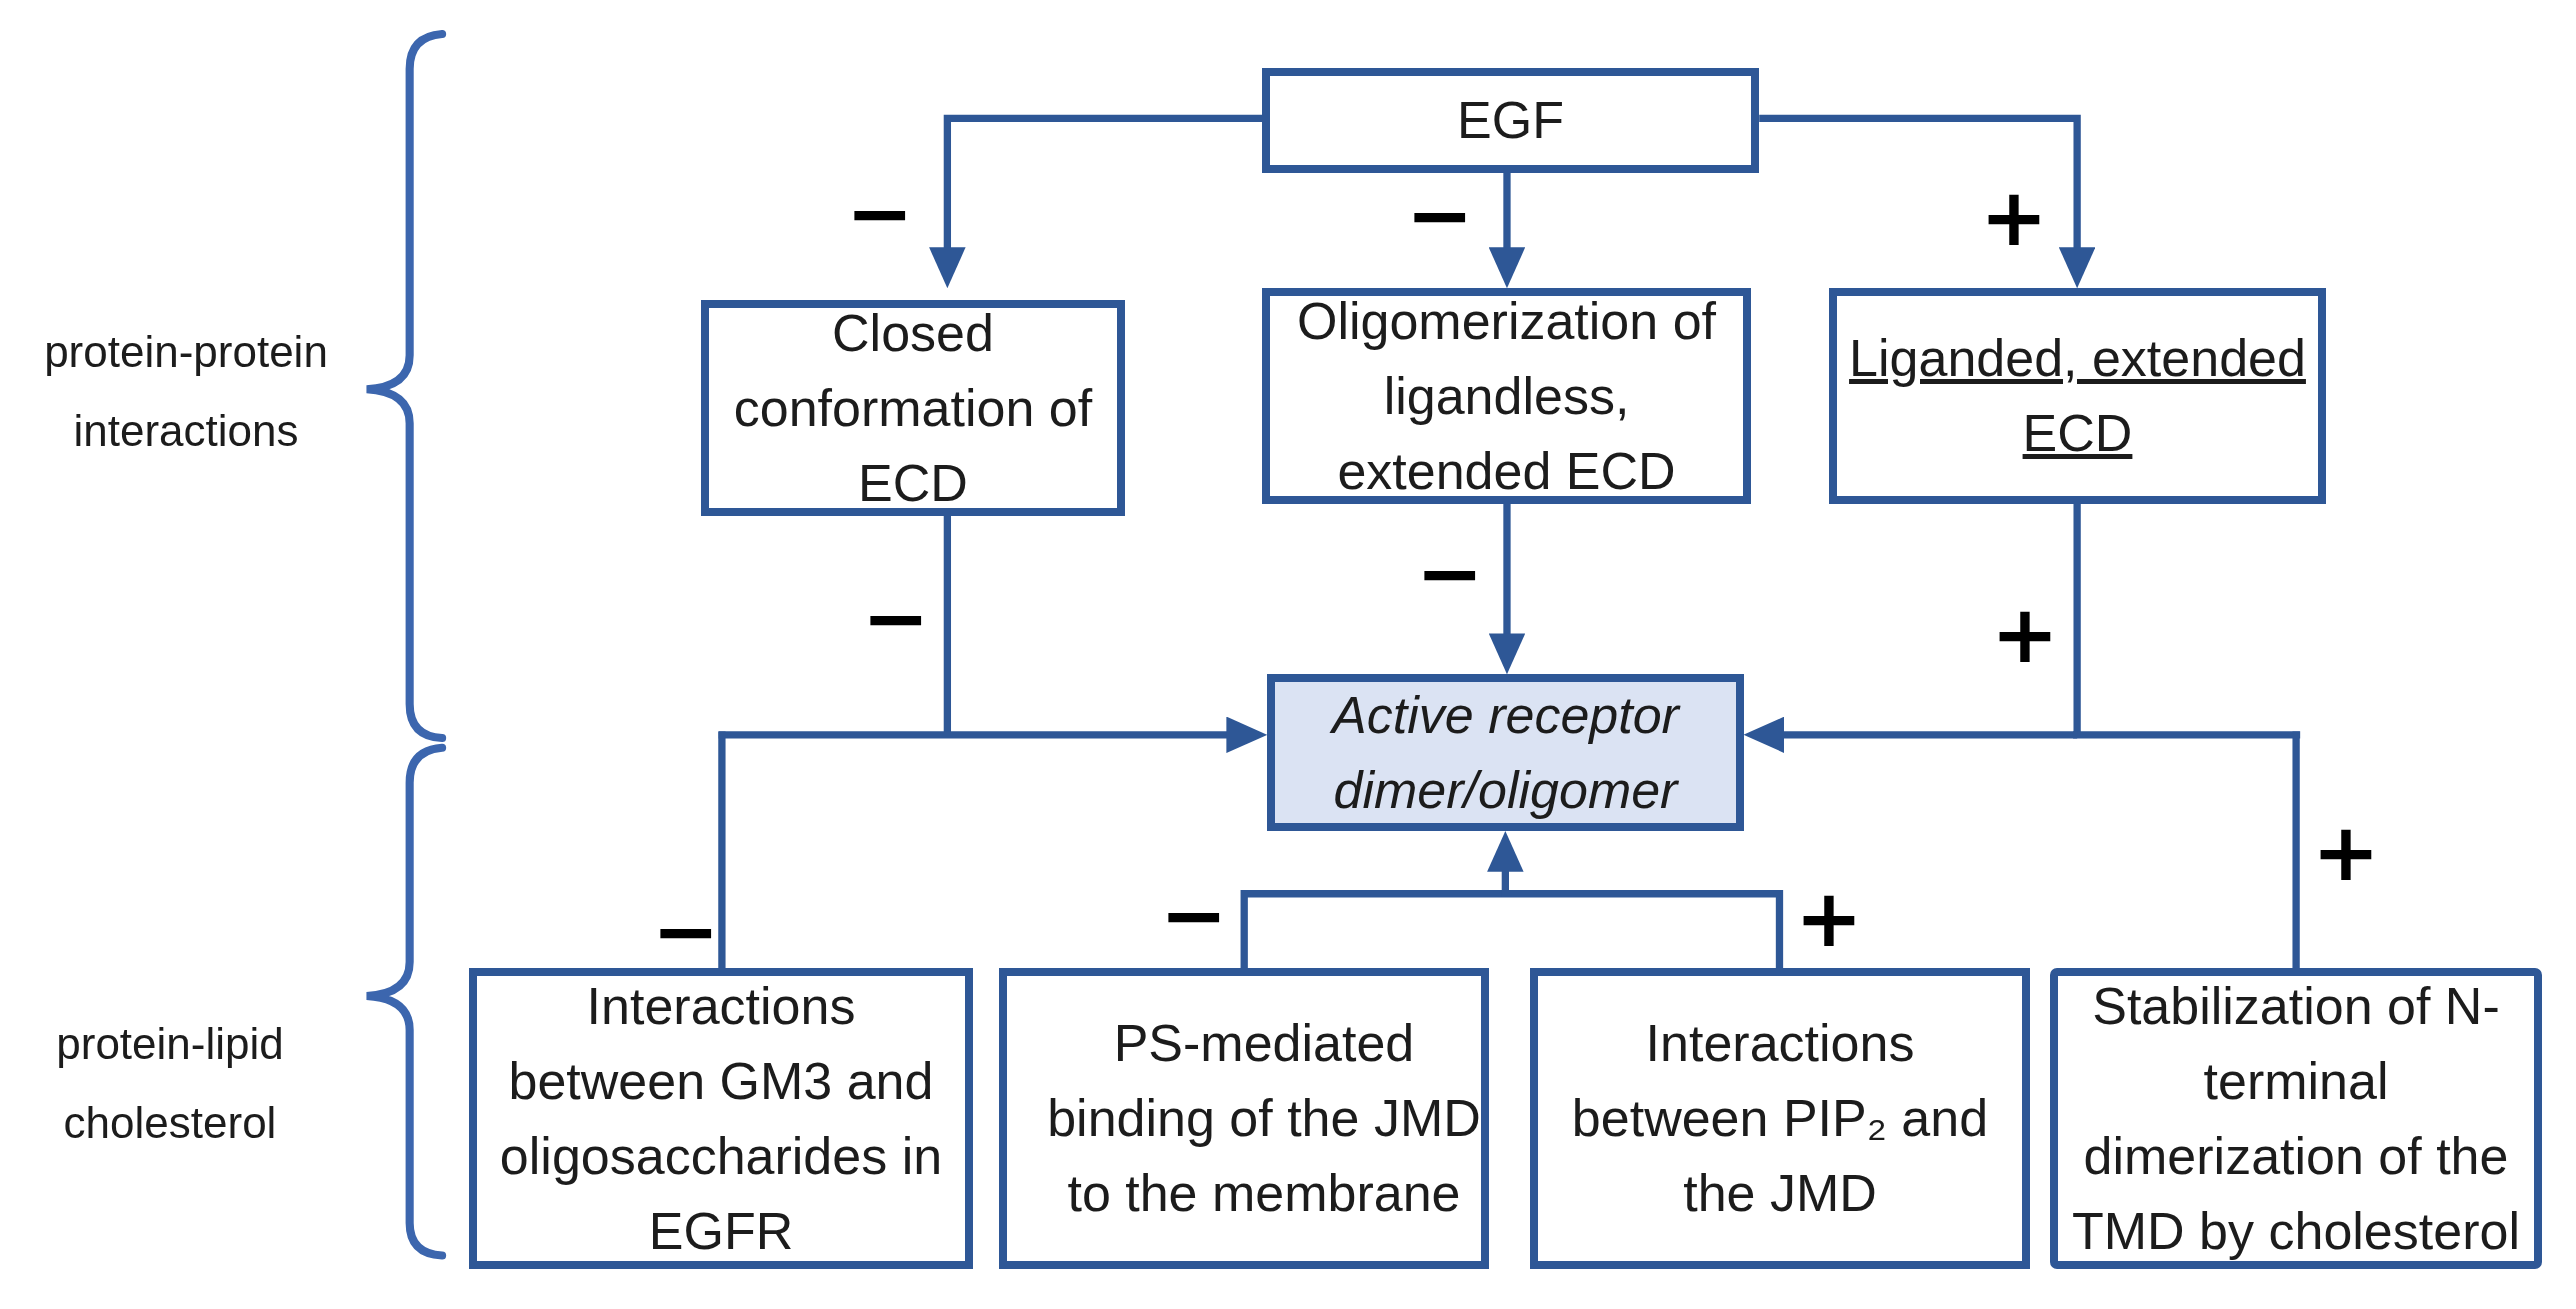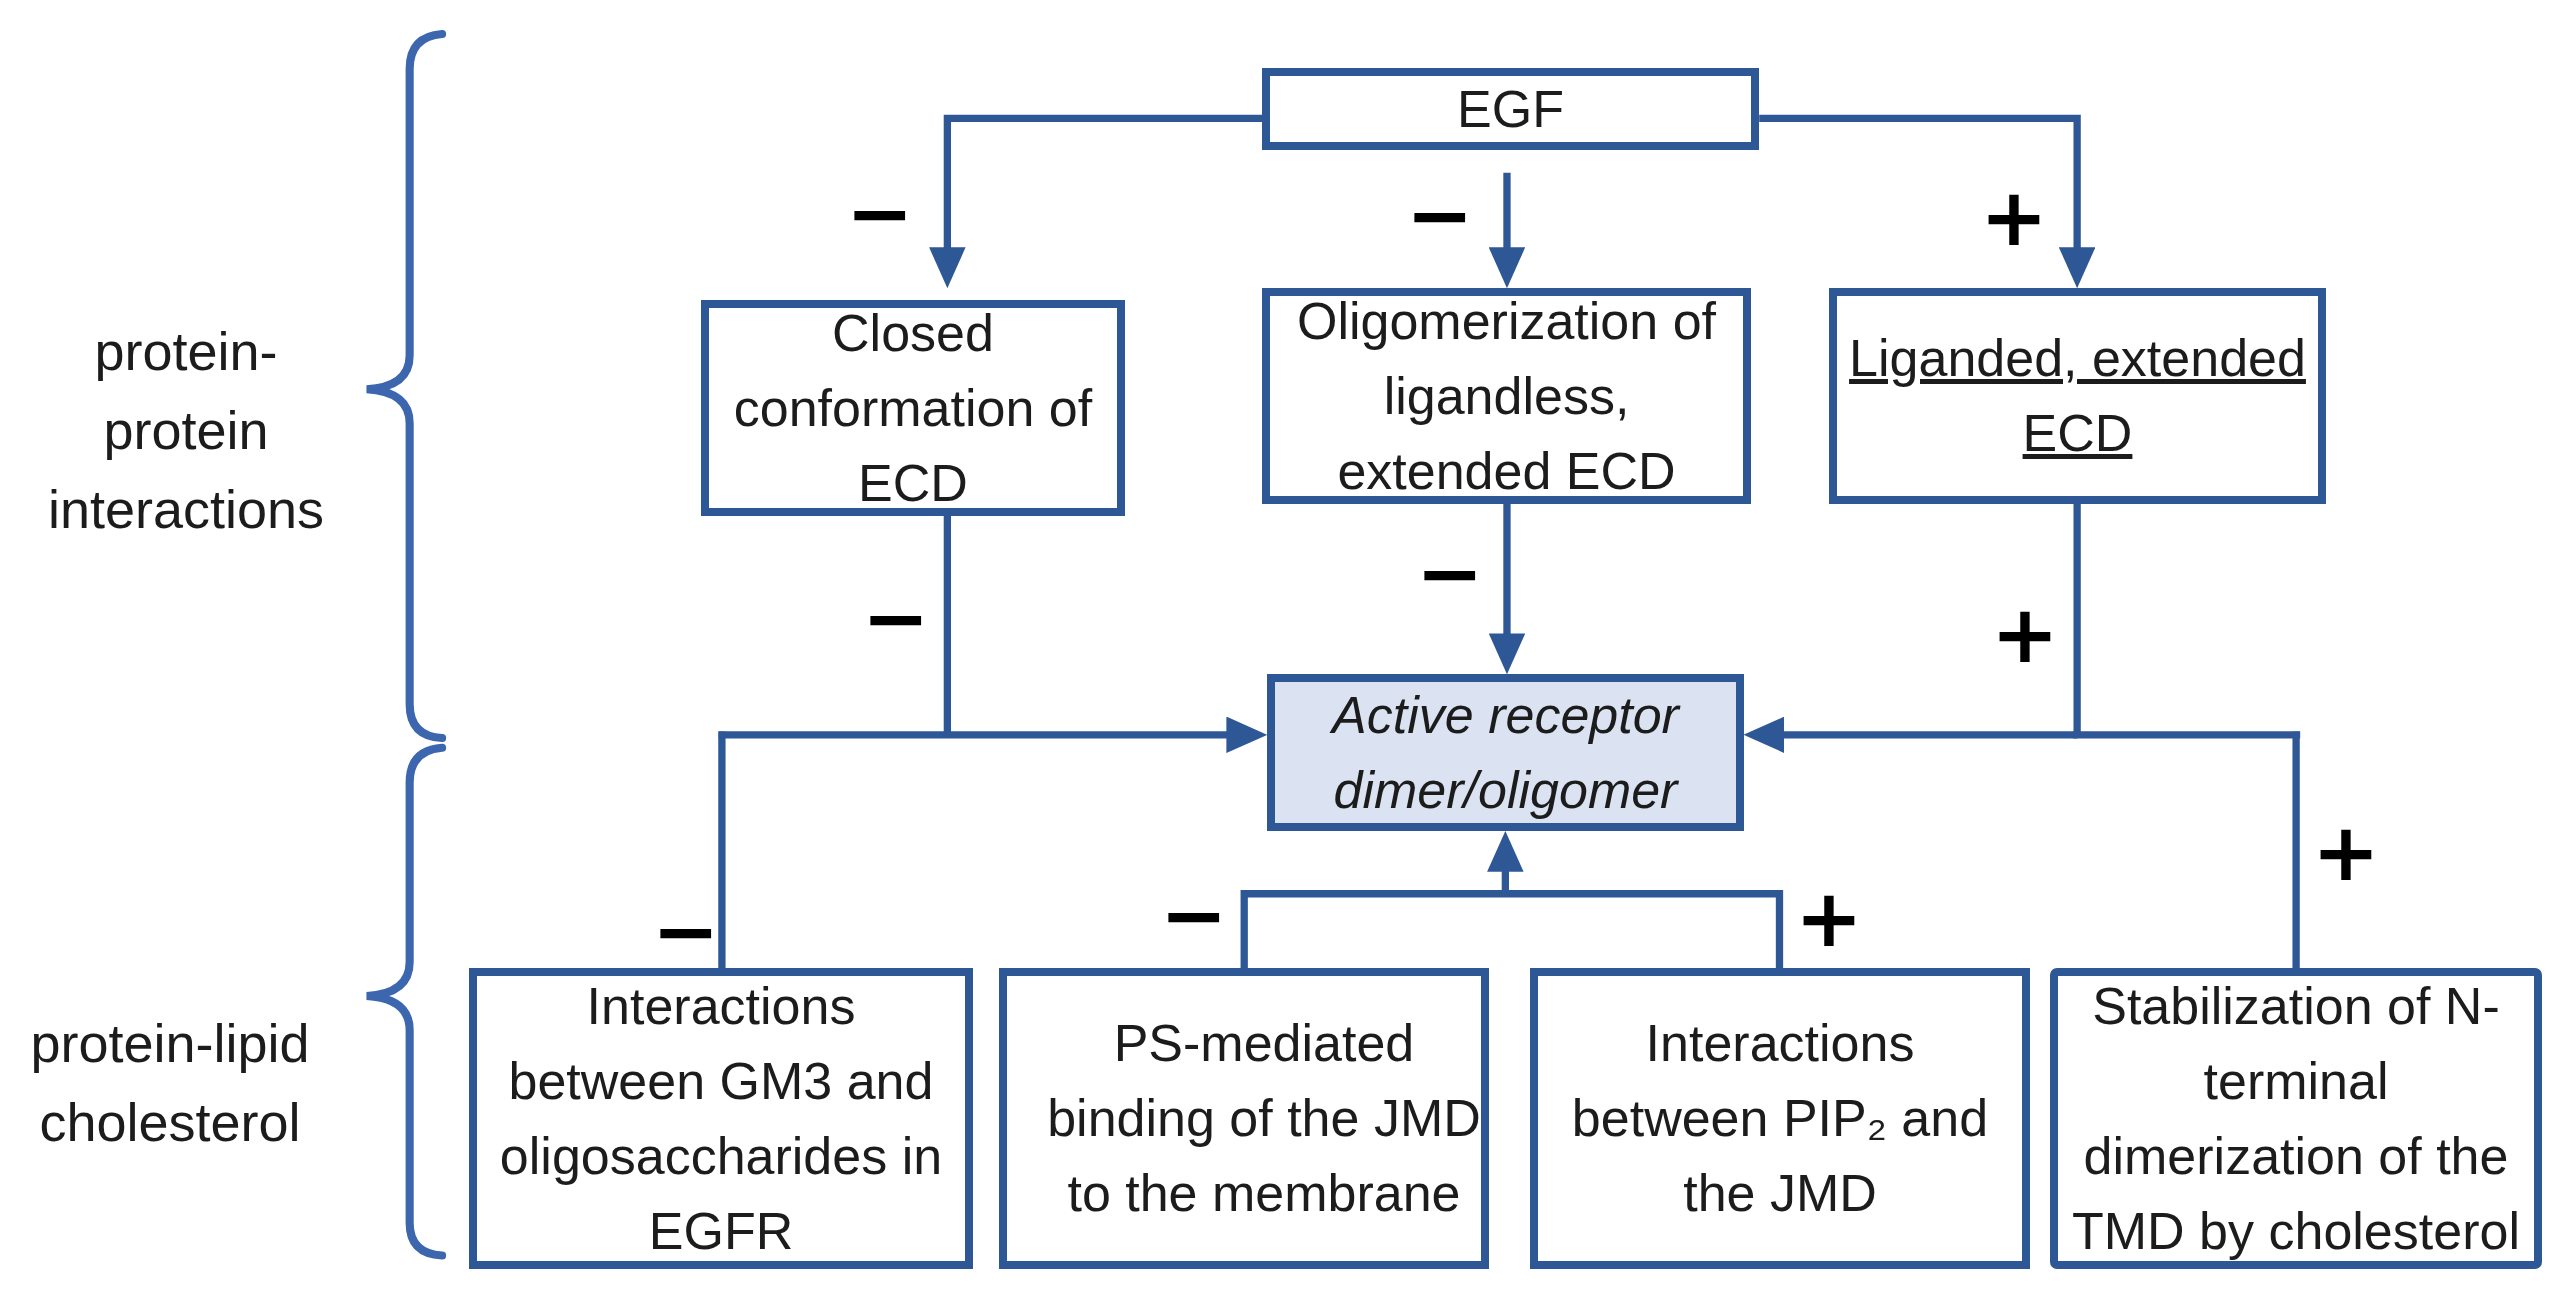--- a/index.html
+++ b/index.html
@@ -33,21 +33,21 @@
     text-align:center;
     font-size:52px;
     line-height:75px;
     white-space:pre-line;
   }
   .node.active{background:var(--fill_active);font-style:italic;}
   .grouplabel{
     position:absolute;
     color:var(--text);
     text-align:center;
-    font-size:54px;
+    font-size:44px;
     line-height:79px;
     white-space:pre-line;
   }
   .sign{
     position:absolute;
     transform:translate(-50%,-50%);
     color:var(--sign);
     font-weight:bold;
     font-size:81px;
     line-height:81px;
@@ -91,21 +91,21 @@
 
     <path class="wire" d="M1534 1194 L1534 1102 L2194 1102 L2194 1194"></path>
     <path class="wire" marker-end="url(#ah)" d="M1856 1106 L1856 1039"></path>
   </svg>
 
   <div class="grouplabel" style="left:24px;top:312px;width:324px;">protein-protein
 interactions</div>
   <div class="grouplabel" style="left:8px;top:1004px;width:324px;">protein-lipid
 cholesterol</div>
 
-  <div class="node" style="left:1262px;top:68px;width:497px;height:82px;">EGF</div>
+  <div class="node" style="left:1262px;top:68px;width:497px;height:105px;">EGF</div>
 
   <div class="node" style="left:701px;top:300px;width:424px;height:216px;">Closed
 conformation of
 ECD</div>
 
   <div class="node" style="left:1262px;top:288px;width:489px;height:216px;">Oligomerization of
 ligandless,
 extended ECD</div>
 
   <div class="node" style="left:1829px;top:288px;width:497px;height:216px;text-decoration:underline;">Liganded, extended

